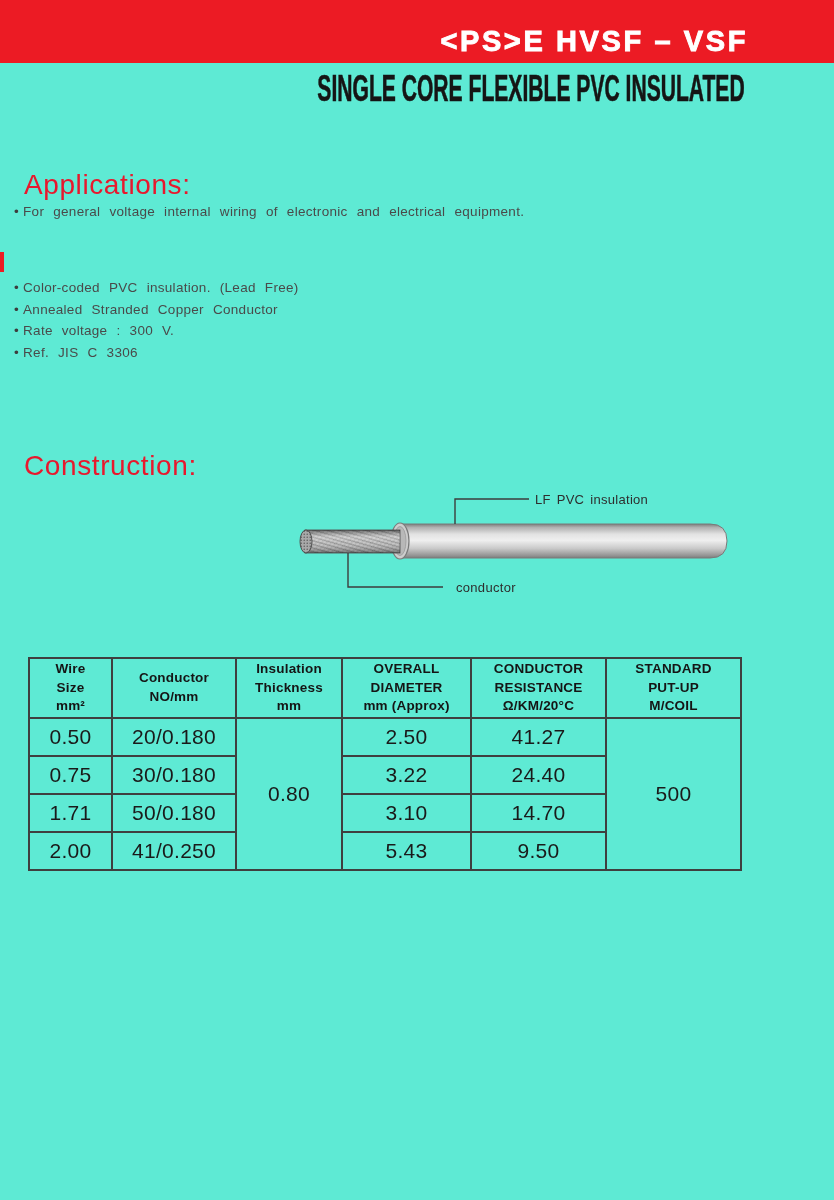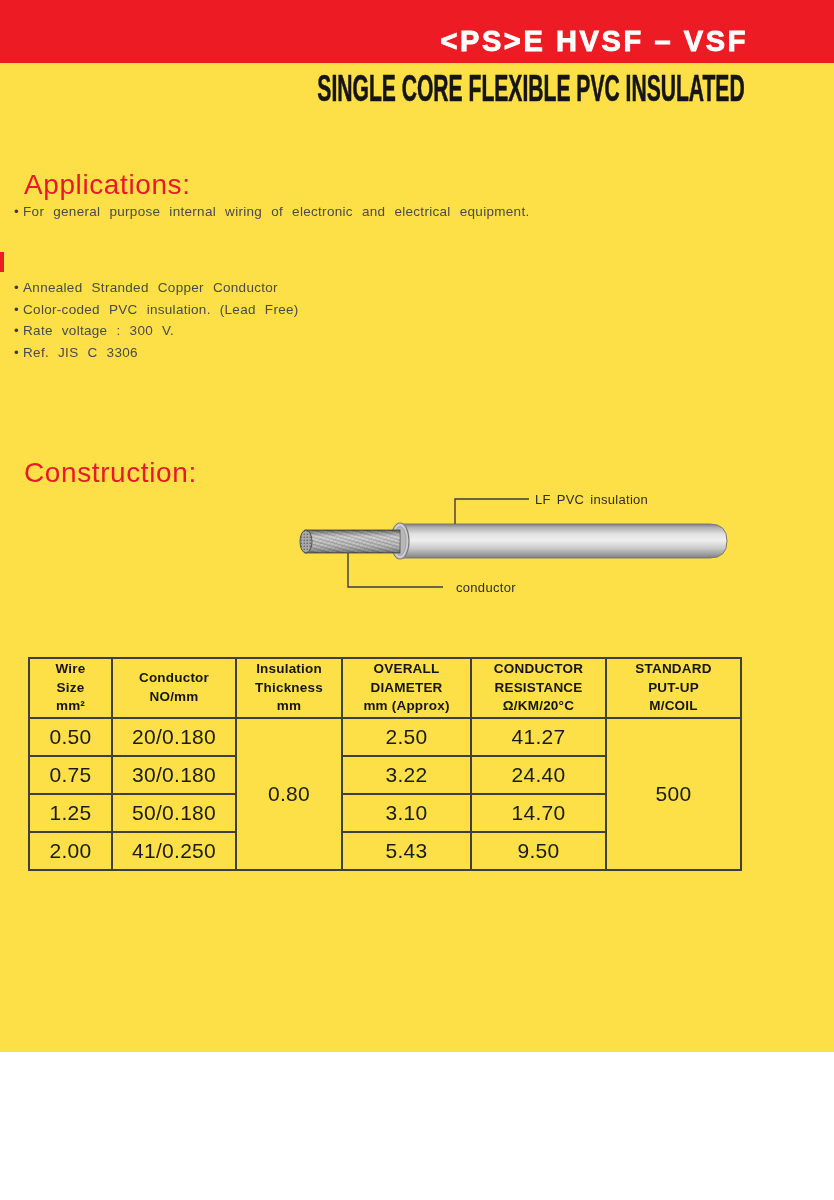--- a/index.html
+++ b/index.html
@@ -1,20 +1,20 @@
 <!DOCTYPE html>
 <html><head>
 <meta charset="utf-8">
 <style>
   html, body { margin: 0; padding: 0; background: #ffffff; }
   .page {
     position: relative;
     width: 834px;
-    height: 1052px;
-    background: #fde047;
+    height: 1200px;
+    background: #5eead4;
     overflow: hidden;
     font-family: "Liberation Sans", sans-serif;
   }
 
   
   .red-bar {
     position: absolute;
     left: 0; top: 0;
     width: 834px; height: 63px;
     background: #EC1B24;
@@ -57,21 +57,21 @@
     color: #E8182D;
     font-size: 28px;
     font-weight: 400;
     letter-spacing: 0.6px;
     word-spacing: 9px;
     line-height: 1;
     white-space: nowrap;
   }
   .heading-applications { top: 171px; }
   .heading-product     { top: 248px; }
-  .heading-construction{ top: 452px; margin-top: 7px; }
+  .heading-construction{ top: 452px; }
 
   
   .bullet-item {
     position: relative;
     color: #4a4a4a;
     font-size: 13.5px;
     letter-spacing: 0.3px;
     word-spacing: 5px;
     line-height: 21.5px;
     white-space: nowrap;
@@ -131,26 +131,26 @@
 <div class="page">
 
   <header class="red-bar">
     <div class="product-code">&lt;PS&gt;E HVSF – VSF</div>
   </header>
   <div class="subtitle">SINGLE CORE FLEXIBLE PVC INSULATED</div>
   <div class="edge-mark"></div>
 
   <h2 class="section-heading heading-applications">Applications:</h2>
   <div class="applications-list">
-    <div class="bullet-item"><span>For general purpose internal wiring of electronic and electrical equipment.</span></div>
+    <div class="bullet-item"><span>For general voltage internal wiring of electronic and electrical equipment.</span></div>
   </div>
 
   <div class="product-list">
+    <div class="bullet-item"><span>Color-coded PVC insulation. (Lead Free)</span></div>
     <div class="bullet-item"><span>Annealed Stranded Copper Conductor</span></div>
-    <div class="bullet-item"><span>Color-coded PVC insulation. (Lead Free)</span></div>
     <div class="bullet-item"><span>Rate voltage : 300 V.</span></div>
     <div class="bullet-item"><span>Ref. JIS C 3306</span></div>
   </div>
 
   <h2 class="section-heading heading-construction">Construction:</h2>
 
   <svg class="diagram-svg" width="834" height="125" viewBox="0 0 834 125">
     <defs>
       <linearGradient id="insGrad" x1="0" y1="0" x2="0" y2="1">
         <stop offset="0" stop-color="#7e7e7e"></stop>
@@ -245,21 +245,21 @@
         <td>41.27</td>
         <td rowspan="4">500</td>
       </tr>
       <tr>
         <td>0.75</td>
         <td>30/0.180</td>
         <td>3.22</td>
         <td>24.40</td>
       </tr>
       <tr>
-        <td>1.25</td>
+        <td>1.71</td>
         <td>50/0.180</td>
         <td>3.10</td>
         <td>14.70</td>
       </tr>
       <tr>
         <td>2.00</td>
         <td>41/0.250</td>
         <td>5.43</td>
         <td>9.50</td>
       </tr>

